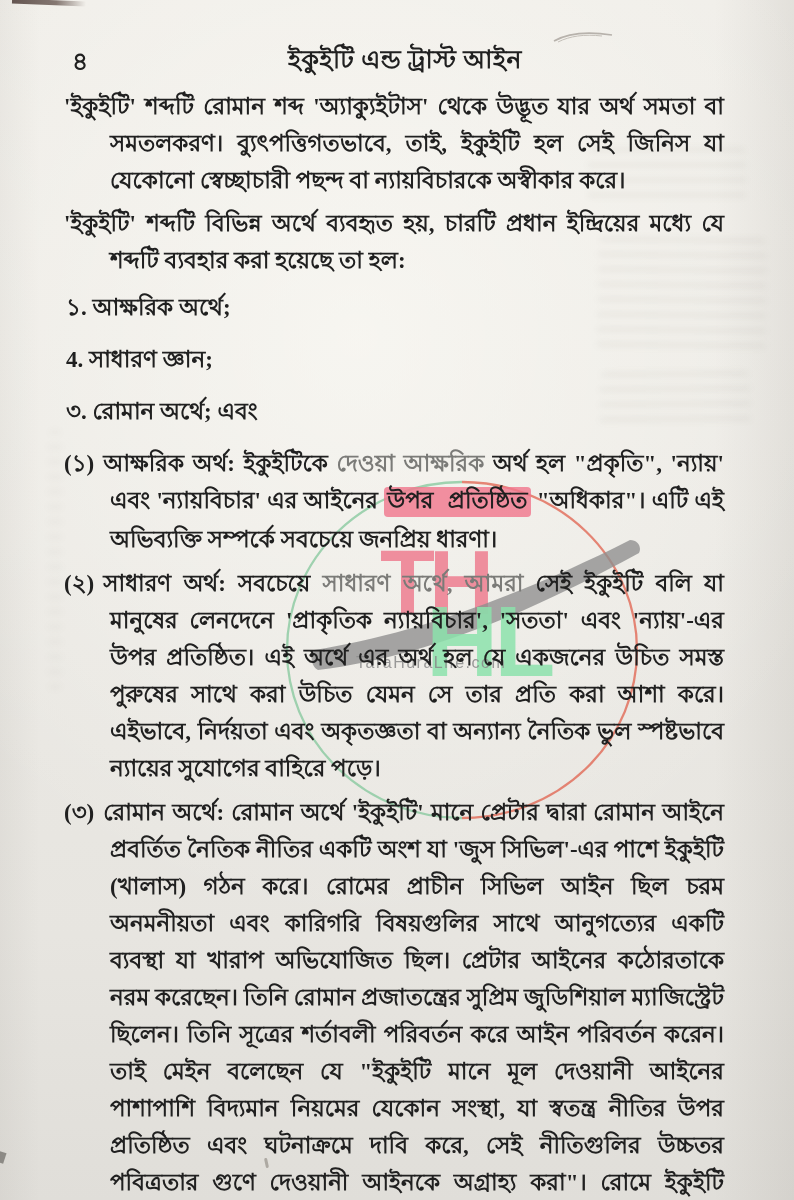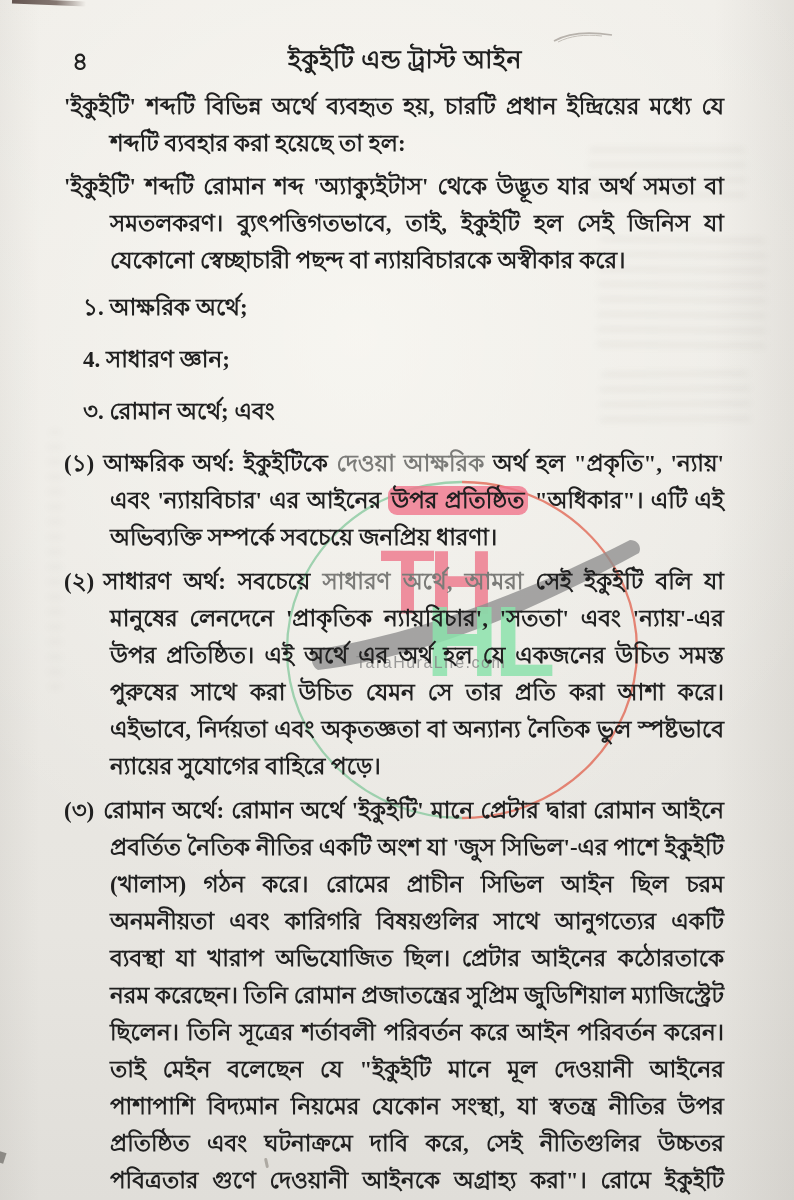--- a/index.html
+++ b/index.html
@@ -31,25 +31,25 @@
   .wm-site{font-family:"Liberation Sans","DejaVu Sans",sans-serif;}
   
   .header{position:absolute;top:40px;left:0;width:100%;z-index:2;}
   .page-num{position:absolute;left:72px;top:2px;font-size:25px;font-weight:600;}
   .page-title{text-align:center;font-size:25px;font-weight:700;letter-spacing:.5px;padding-left:16px;}
   
   .body-text{position:absolute;top:88px;left:64px;width:660px;z-index:2;
     font-size:23px;line-height:37px;font-weight:600;text-align:justify;}
   .para{margin:0 0 6px 0;padding-left:46px;text-indent:-46px;}
   .list{margin:10px 0 14px 0;}
-  .list-item{margin:0 0 15px 19px;}
+  .list-item{margin:0 0 15px 2px;}
   .item{margin:0 0 7px 0;padding-left:46px;text-indent:-46px;}
   .marker{margin-right:9px;}
-  .hl{background:rgba(240,120,142,.82);padding:2px 3px;border-radius:9px;
-      box-decoration-break:clone;-webkit-box-decoration-break:clone;}
+  .hl{background:rgba(240,120,142,.82);padding:2px 3px;border-radius:4px;
+      box-decoration-break:clone;font-family:Liberation Mono, monospace;-webkit-box-decoration-break:clone;}
   .faded{color:#7b7b78;}
 </style>
 </head>
 <body>
 
 <div class="page">
 
   <div class="smudge sm1"></div>
   <div class="smudge sm2"></div>
   <div class="smudge sm3"></div>
@@ -72,23 +72,23 @@
     <text class="wm-site" x="356" y="668" font-size="16" letter-spacing="1.5" fill="#8a8a8a" opacity="0.85">TaraHuraLife.com</text>
   </svg>
 
   <div class="header">
     <div class="page-num">৪</div>
     <div class="page-title">ইকুইটি এন্ড ট্রাস্ট আইন</div>
   </div>
 
   <div class="body-text">
 
+    <p class="para">'ইকুইটি' শব্দটি রোমান শব্দ 'অ্যাক্যুইটাস' থেকে উদ্ভূত যার অর্থ সমতা বা সমতলকরণ। ব্যুৎপত্তিগতভাবে, তাই, ইকুইটি হল সেই জিনিস যা যেকোনো স্বেচ্ছাচারী পছন্দ বা ন্যায়বিচারকে অস্বীকার করে।</p>
+
     <p class="para">'ইকুইটি' শব্দটি বিভিন্ন অর্থে ব্যবহৃত হয়, চারটি প্রধান ইন্দ্রিয়ের মধ্যে যে শব্দটি ব্যবহার করা হয়েছে তা হল:</p>
-
-    <p class="para">'ইকুইটি' শব্দটি রোমান শব্দ 'অ্যাক্যুইটাস' থেকে উদ্ভূত যার অর্থ সমতা বা সমতলকরণ। ব্যুৎপত্তিগতভাবে, তাই, ইকুইটি হল সেই জিনিস যা যেকোনো স্বেচ্ছাচারী পছন্দ বা ন্যায়বিচারকে অস্বীকার করে।</p>
 
     <div class="list">
       <div class="list-item">১. আক্ষরিক অর্থে;</div>
       <div class="list-item">4. সাধারণ জ্ঞান;</div>
       <div class="list-item">৩. রোমান অর্থে; এবং</div>
     </div>
 
 
     <div class="item"><span class="marker">(১)</span><span>আক্ষরিক অর্থ: ইকুইটিকে </span><span class="faded">দেওয়া আক্ষরিক </span><span>অর্থ হল "প্রকৃতি", 'ন্যায়' এবং 'ন্যায়বিচার' এর আইনের </span><span class="hl">উপর প্রতিষ্ঠিত</span><span> "অধিকার"। এটি এই অভিব্যক্তি সম্পর্কে সবচেয়ে জনপ্রিয় ধারণা।</span></div>
 

